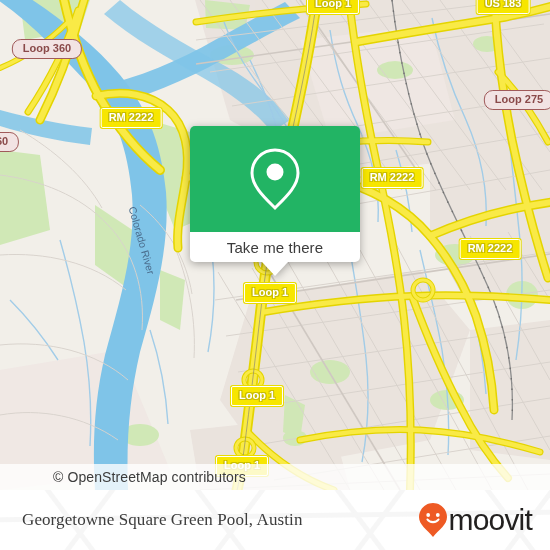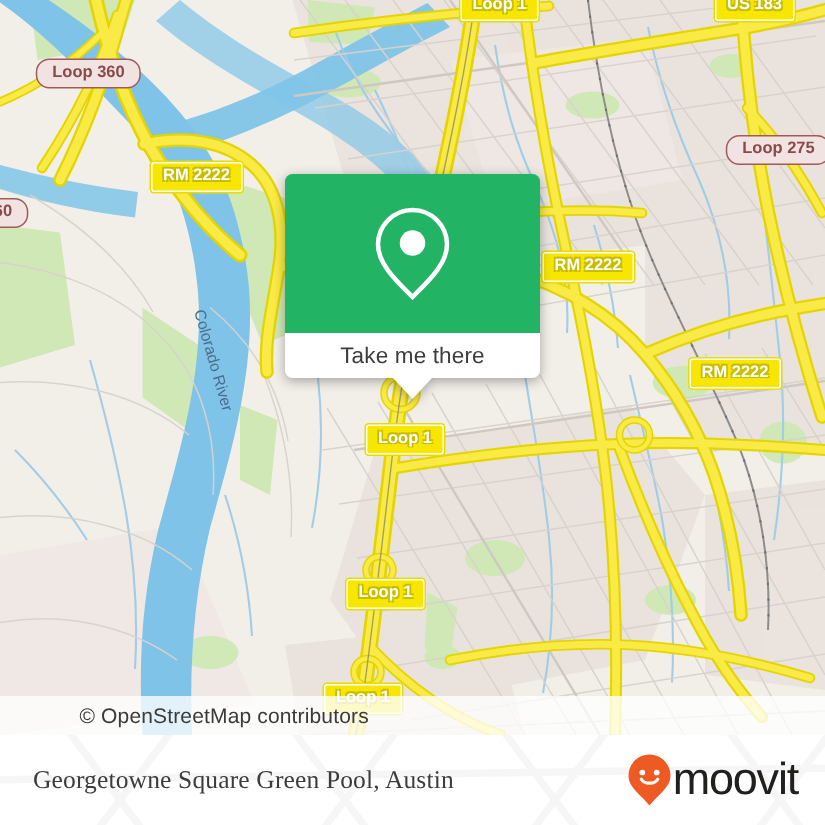--- a/index.html
+++ b/index.html
@@ -62,21 +62,21 @@
   
   .river-label{
     position:absolute;z-index:18;
     font-size:10.5px;color:#4a6c8c;
     white-space:nowrap;
     transform-origin:0 0;
   }
 
   
   #popup{
-    position:absolute;left:190px;top:116px;width:170px;
+    position:absolute;left:190px;top:126px;width:170px;
     z-index:60;
     filter:drop-shadow(0 2px 4px rgba(0,0,0,0.32));
   }
   #popup-head{
     height:106px;
     background:#22b464;
     border-radius:5px 5px 0 0;
     display:flex;align-items:center;justify-content:center;
   }
   #popup-head svg{display:block;}
@@ -325,21 +325,21 @@
           <circle cx="423" cy="290" r="10"></circle>
         </g>
 
         <path d="M318,-10 C312,40 300,96 288,150 C276,204 268,252 262,300
                  C256,352 250,404 244,450 C240,478 238,486 236,495" stroke="#777" stroke-width="0.9" fill="none" opacity="0.65"></path>
       </g>
     </svg>
 
     <div class="river-label" style="left:138px; top:205px; transform:rotate(74deg);">Colorado River</div>
 
-    <div class="shield brown" style="left:59px;top:49px;">Loop 360</div>
+    <div class="shield brown" style="left:47px;top:49px;">Loop 360</div>
     <div class="shield yellow" style="left:131px;top:118px;">RM 2222</div>
     <div class="shield yellow" style="left:333px;top:4px;">Loop 1</div>
     <div class="shield yellow" style="left:503px;top:4px;">US 183</div>
     <div class="shield brown" style="left:519px;top:100px;">Loop 275</div>
     <div class="shield yellow" style="left:392px;top:178px;">RM 2222</div>
     <div class="shield yellow" style="left:490px;top:249px;">RM 2222</div>
     <div class="shield yellow" style="left:270px;top:293px;">Loop 1</div>
     <div class="shield yellow" style="left:257px;top:396px;">Loop 1</div>
     <div class="shield yellow" style="left:242px;top:466px;">Loop 1</div>
     <div class="shield brown" style="left:2px;top:142px;">60</div>

